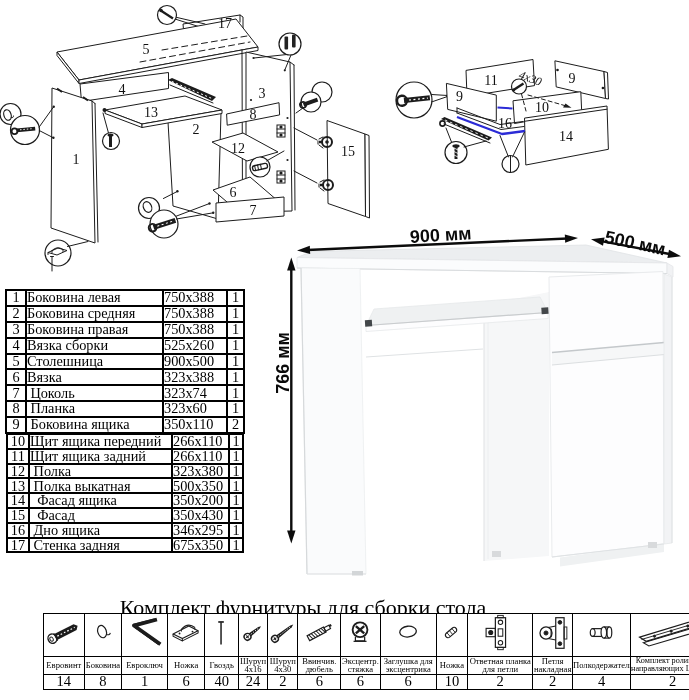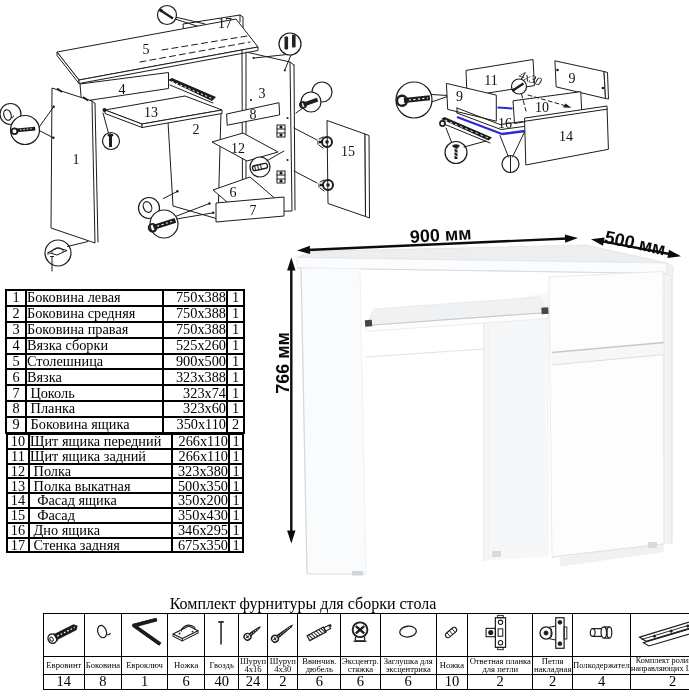--- a/index.html
+++ b/index.html
@@ -5,27 +5,27 @@
 html,body{margin:0;padding:0;background:#fff;}
 #page{position:relative;width:689px;height:700px;background:#fff;overflow:hidden;
   font-family:"Liberation Serif",serif;}
 #art{position:absolute;left:0;top:0;}
 table{border-collapse:collapse;table-layout:fixed;}
 .pt{position:absolute;background:#fff;}
 .pt td{border:2px solid #000;padding:0;white-space:nowrap;overflow:hidden;
   font-family:"Liberation Serif",serif;color:#000;}
 .pt .num{text-align:center;}
 .pt .nm{}
-.pt .sz{text-align:right;}
+.pt .sz{text-align:left;}
 #t1a{left:5px;top:289px;}
 #t1a td{font-size:14.3px;height:13.9px;line-height:13.5px;}
 #t1b{left:6px;top:433px;}
 #t1b td{font-size:14.3px;height:12.8px;line-height:12.5px;}
 #title{position:absolute;left:0;top:595px;width:606px;text-align:center;
-  font-size:16px;font-family:"Liberation Serif",serif;color:#000;}
+  font-size:22px;font-family:"Liberation Serif",serif;color:#000;}
 #t2{left:10px;top:613px;width:672px;margin-left:33px;}
 #t2 td{border:1.5px solid #000;padding:0;text-align:center;vertical-align:middle;
   font-family:"Liberation Serif",serif;color:#000;overflow:hidden;}
 #t2 .ico{height:39px;}
 #t2 .lb{font-size:8.6px;line-height:8.3px;height:14px;}
 #t2 .ct{font-size:14.5px;height:14.5px;line-height:13px;}
 </style>
 </head>
 <body>
 <div id="page">

